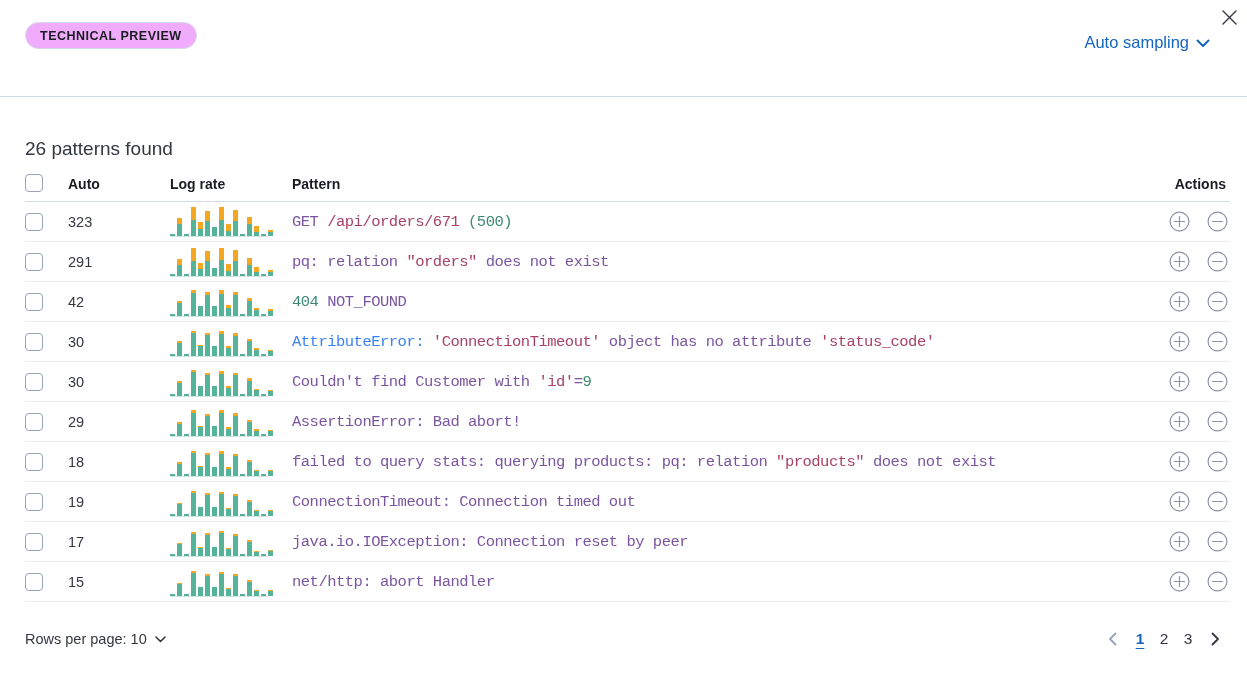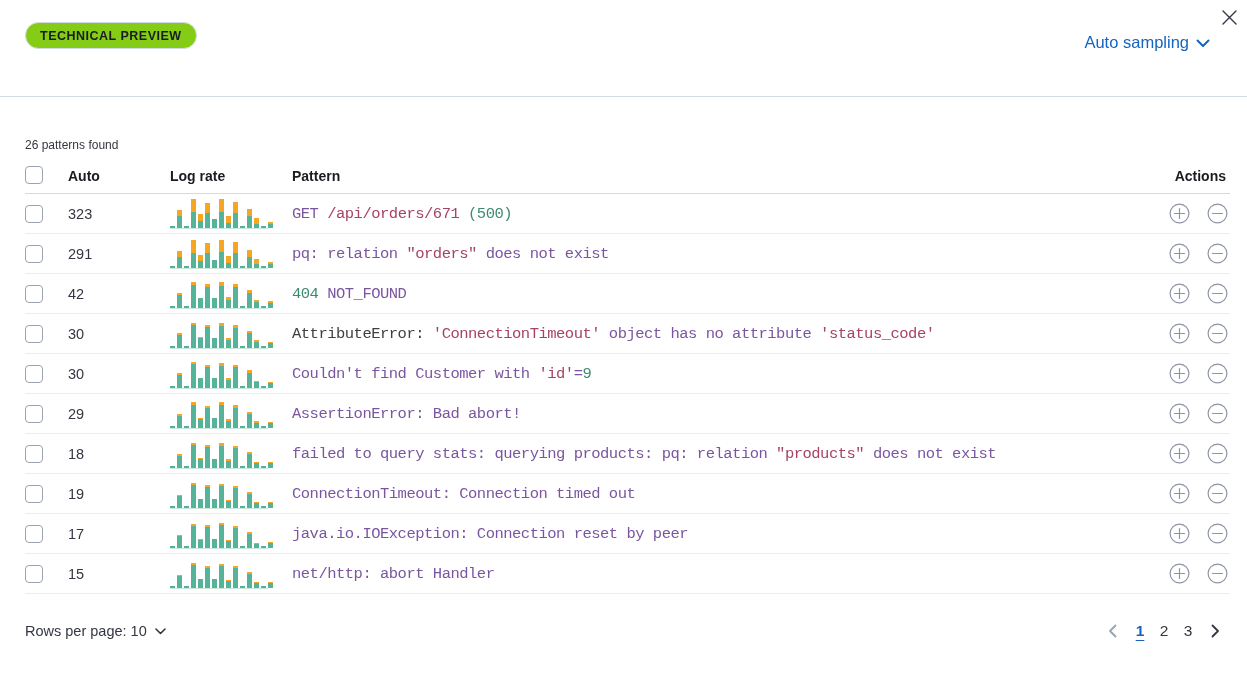--- a/index.html
+++ b/index.html
@@ -5,27 +5,27 @@
   * { margin:0; padding:0; box-sizing:border-box; }
   html,body { background:#fff; }
   body { font-family:"Liberation Sans", sans-serif; color:#343741; }
   .flyout { position:relative; width:1247px; height:684px; background:#fff; overflow:hidden; }
 
   
   .close-btn { position:absolute; top:4px; right:5px; width:26px; height:26px; background:none; border:none; cursor:pointer; display:flex; align-items:center; justify-content:center; }
   .flyout-header { display:flex; justify-content:space-between; align-items:flex-start; padding:22px 30px 0 25px; height:97px; border-bottom:1px solid #D3DAE6; }
   .title-row { display:flex; align-items:center; gap:14px; }
   h1.title { font-size:30px; font-weight:700; color:#1A1C21; letter-spacing:-0.5px; line-height:36px; }
-  .badge { border:1px solid #D3DAE6; border-radius:15px; padding:6px 14px 5px; font-size:12.5px; font-weight:700; letter-spacing:0.5px; color:#1A1C21; white-space:nowrap; background:#84cc16; }
+  .badge { border:1px solid #D3DAE6; border-radius:15px; padding:6px 14px 5px; font-size:12.5px; font-weight:700; letter-spacing:0.5px; color:#1A1C21; white-space:nowrap; background:#f0abfc; }
   .sampling { display:flex; align-items:center; gap:7px; margin-top:11px; margin-right:7px; color:#1565C0; font-size:16.5px; cursor:pointer; background:none; border:none; font-family:inherit; }
   .sampling svg { margin-top:2px; }
 
   
   .content { padding:0 17px 0 25px; }
-  .summary { margin-top:41px; font-size:12px; color:#343741; }
+  .summary { margin-top:41px; font-size:19px; color:#343741; }
 
   table.patterns { width:100%; border-collapse:collapse; margin-top:14px; table-layout:fixed; }
   col.c-check { width:43px; } col.c-count { width:102px; } col.c-spark { width:122px; } col.c-actions { width:92px; }
   thead th { text-align:left; font-size:14px; font-weight:700; color:#1A1C21; padding:0 0 9px 0; border-bottom:1px solid #D3DAE6; vertical-align:bottom; }
   thead th.th-actions { text-align:right; padding-right:4px; }
   tbody td { border-bottom:1px solid #E9EDF3; height:40px; vertical-align:middle; }
   td.cell-count { font-size:14.5px; color:#343741; }
   td.cell-actions { text-align:right; white-space:nowrap; padding-right:2px; }
 
   .checkbox { width:18px; height:18px; border:1.5px solid #99A2B1; border-radius:4px; background:#fff; cursor:pointer; }
@@ -413,21 +413,21 @@
                 <div class="bar">
                   <div class="seg" style="height: 0px; background: rgb(245, 166, 35);"></div>
                   <div class="seg" style="height: 2px; background: rgb(84, 179, 153);"></div>
                 </div>
                 <div class="bar">
                   <div class="seg" style="height: 1px; background: rgb(245, 166, 35);"></div>
                   <div class="seg" style="height: 5px; background: rgb(84, 179, 153);"></div>
                 </div>
               </div>
             </td>
-    <td><code class="example"><span style="color: #404040;">AttributeError: </span><span style="color: rgb(168, 67, 101);">'ConnectionTimeout'</span><span style="color: rgb(122, 86, 160);"> object has no attribute </span><span style="color: rgb(168, 67, 101);">'status_code'</span></code></td>
+    <td><code class="example"><span style="color: #3b82f6;">AttributeError: </span><span style="color: rgb(168, 67, 101);">'ConnectionTimeout'</span><span style="color: rgb(122, 86, 160);"> object has no attribute </span><span style="color: rgb(168, 67, 101);">'status_code'</span></code></td>
     <td class="cell-actions">
       <button class="icon-btn">
         <svg width="21" height="21" viewBox="0 0 21 21">
           <circle cx="10.5" cy="10.5" r="9.4" fill="none" stroke="#8E95A3" stroke-width="1.2"></circle>
           <path d="M5.5 10.5 H15.5 M10.5 5.5 V15.5" stroke="#8E95A3" stroke-width="1.2" stroke-linecap="round"></path>
         </svg>
       </button>
       <button class="icon-btn">
         <svg width="21" height="21" viewBox="0 0 21 21">
           <circle cx="10.5" cy="10.5" r="9.4" fill="none" stroke="#8E95A3" stroke-width="1.2"></circle>

